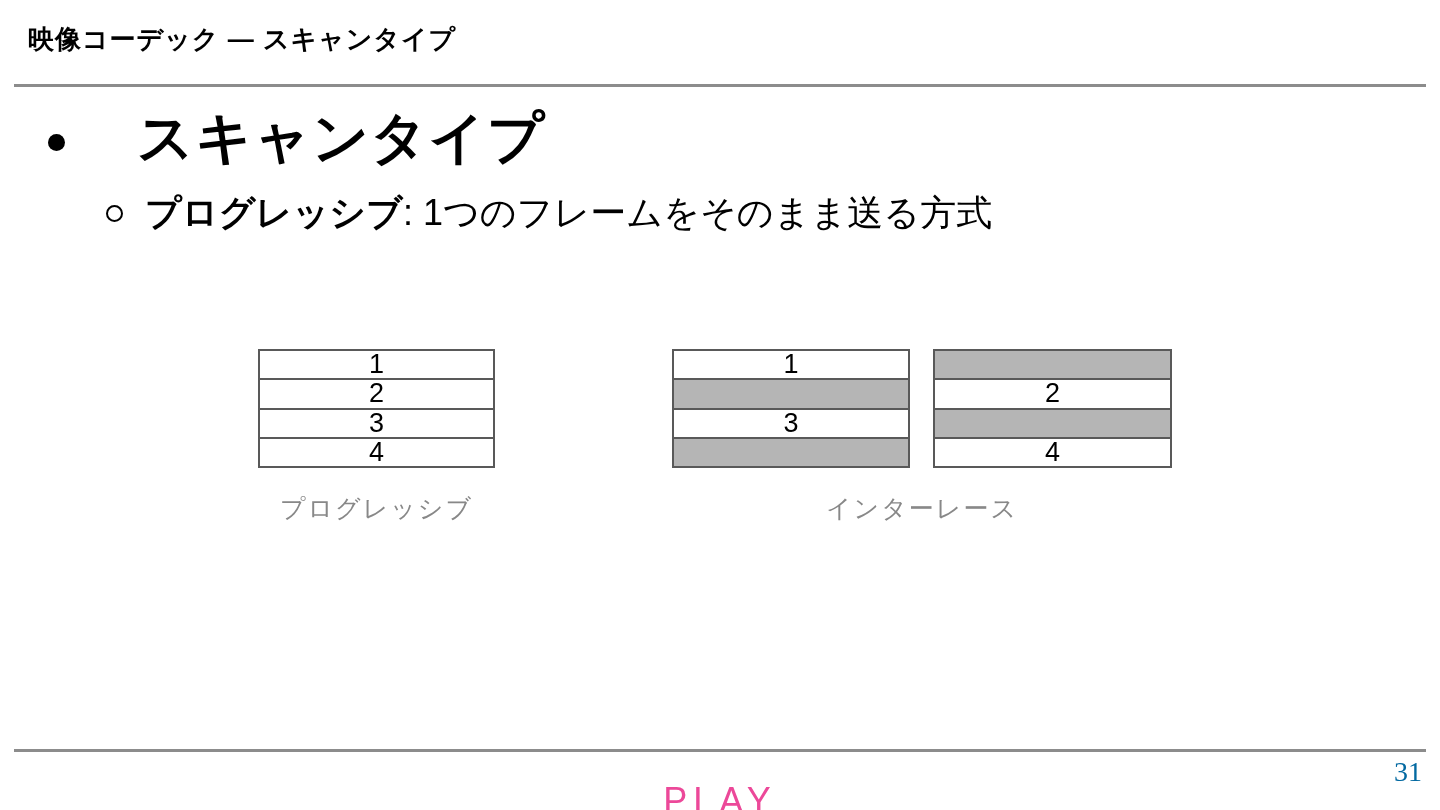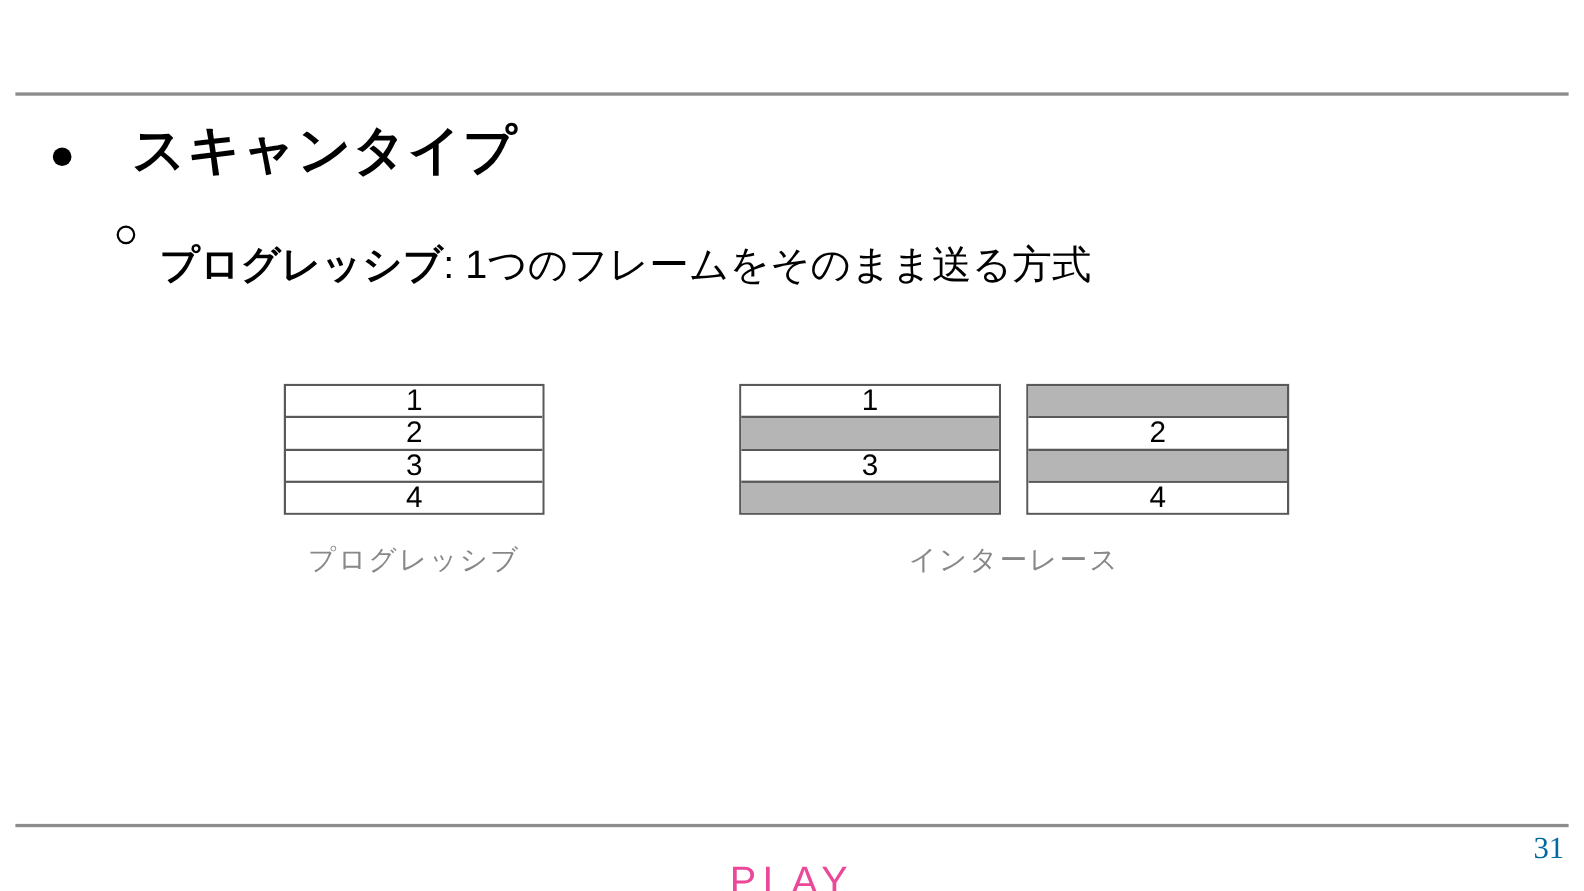--- a/index.html
+++ b/index.html
@@ -26,29 +26,29 @@
   .rule-bottom { top:749px; }
 
   
   .bullet-row { position:absolute; display:flex; align-items:flex-start; }
   .main-bullet { left:48px; top:112px; }
   .main-bullet .dot {
     width:17px; height:17px; border-radius:50%; background:#000;
     margin-top:22px; flex:0 0 auto;
   }
   .main-bullet .txt {
-    margin-left:55px; font-size:48px; font-weight:bold; line-height:52px;
+    margin-left:72px; font-size:56px; font-weight:bold; line-height:52px;
     letter-spacing:1px;
   }
   .sub-bullet { left:106px; }
   .sub-bullet .ring {
     width:13px; height:13px; border-radius:50%; border:2px solid #000;
     background:transparent; margin-top:15px; flex:0 0 auto;
   }
-  .sub-bullet .txt { margin-left:22px; font-size:36px; line-height:46px;margin-top:28px; }
+  .sub-bullet .txt { margin-left:22px; font-size:36px; line-height:46px; }
   .sub-bullet .txt b { font-weight:bold; }
   .sub1 { top:190px; }
   .sub2 { top:252px; }
   .note-bullet { top:612px; }
   .note-bullet .txt { font-weight:bold; }
 
   
   .field-table {
     position:absolute; top:349px; height:119px;
     border:2px solid #595959; box-sizing:border-box;
@@ -81,20 +81,21 @@
     position:absolute; right:18px; top:756px;
     font-family:"Liberation Serif","DejaVu Serif",serif;
     font-size:28px; color:#0369a1;
   }
 </style>
 </head>
 <body>
 
 <div class="slide">
 
+  <div class="slide-header-title">映像コーデック ― スキャンタイプ</div>
   <div class="rule rule-top"></div>
 
   <div class="bullet-row main-bullet">
     <span class="dot"></span>
     <span class="txt">スキャンタイプ</span>
   </div>
 
   <div class="bullet-row sub-bullet sub1">
     <span class="ring"></span>
     <span class="txt"><b>プログレッシブ</b><span>: 1つのフレームをそのまま送る方式</span></span>

